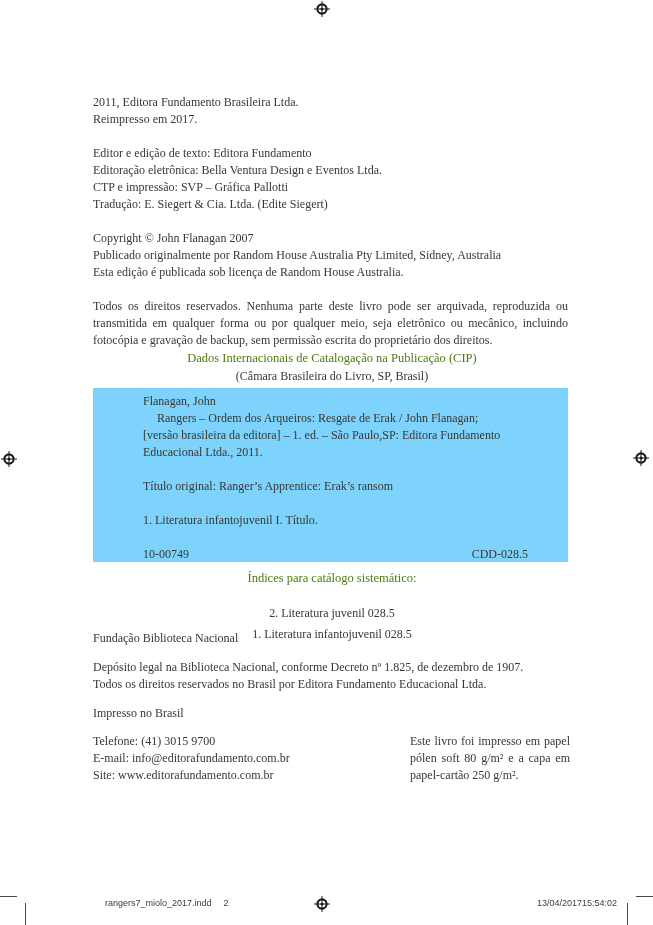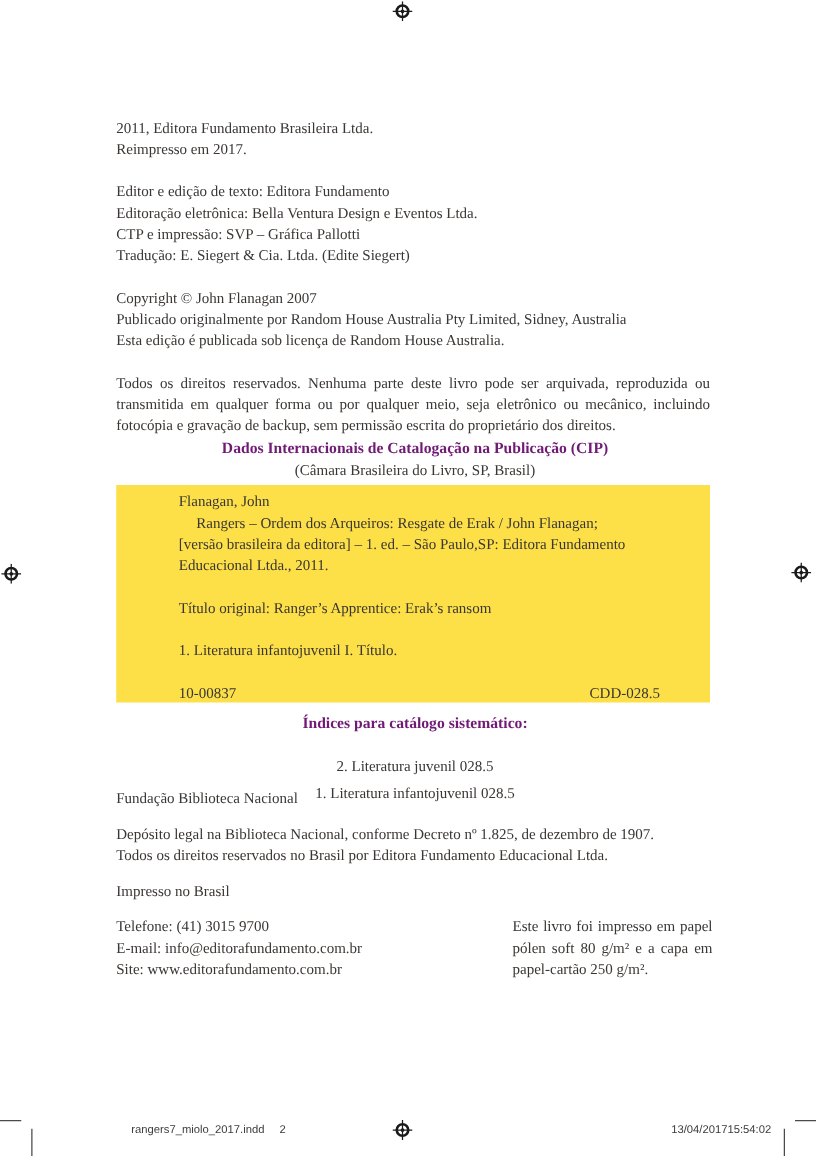--- a/index.html
+++ b/index.html
@@ -10,21 +10,21 @@
     font-family:"Liberation Serif", serif;
     color:#3a3633;
     overflow:hidden;
   }
   .blk{
     position:absolute;left:93px;width:478px;
     font-size:12px;line-height:17px;
   }
   .line{white-space:nowrap;}
   .center{text-align:center;}
-  .bold{font-weight:bold;color:#701a75;}
+  .bold{font-weight:normal;color:#4d7c0f;}
   .justify{text-align:justify;white-space:normal;}
   .cip-box{
     position:absolute;left:93px;top:388px;width:475px;height:174px;
     box-sizing:border-box;
     padding:5px 40px 0 50px;
     font-size:12px;line-height:17px;
   }
   .indent{padding-left:14px;}
   .gap{height:17px;}
   .record-row{display:flex;justify-content:space-between;margin-top:17px;}
@@ -88,31 +88,31 @@
   <div class="line">Copyright © John Flanagan 2007</div>
   <div class="line">Publicado originalmente por Random House Australia Pty Limited, Sidney, Australia</div>
   <div class="line">Esta edição é publicada sob licença de Random House Australia.</div>
 </div>
 
 <div class="blk justify" style="top:298px;width:475px;">Todos os direitos reservados. Nenhuma parte deste livro pode ser arquivada, reproduzida ou transmitida em qualquer forma ou por qualquer meio, seja eletrônico ou mecânico, incluindo fotocópia e gravação de backup, sem permissão escrita do proprietário dos direitos.</div>
 
 <div class="blk center bold" style="top:350px;font-size:12.5px;">Dados Internacionais de Catalogação na Publicação (CIP)</div>
 <div class="blk center" style="top:368px;">(Câmara Brasileira do Livro, SP, Brasil)</div>
 
-<div class="cip-box" id="cipbox" style="background: #fde047;">
+<div class="cip-box" id="cipbox" style="background: #7dd3fc;">
   <div class="line">Flanagan, John</div>
   <div class="line indent">Rangers – Ordem dos Arqueiros: Resgate de Erak / John Flanagan;</div>
   <div class="line">[versão brasileira da editora] – 1. ed. – São Paulo,SP: Editora Fundamento</div>
   <div class="line">Educacional Ltda., 2011.</div>
   <div class="gap"></div>
   <div class="line">Título original: Ranger’s Apprentice: Erak’s ransom</div>
   <div class="gap"></div>
   <div class="line">1. Literatura infantojuvenil I. Título.</div>
   <div class="record-row">
-    <span>10-00837</span>
+    <span>10-00749</span>
     <span>CDD-028.5</span>
   </div>
 </div>
 
 <div class="blk center bold" style="top:570px;font-size:12.5px;">Índices para catálogo sistemático:</div>
 <div class="blk center" style="top:588px;margin-top:38px;">1. Literatura infantojuvenil 028.5</div>
 <div class="blk center" style="top:605px;">2. Literatura juvenil 028.5</div>
 
 <div class="blk" style="top:630px;">Fundação Biblioteca Nacional</div>
 

